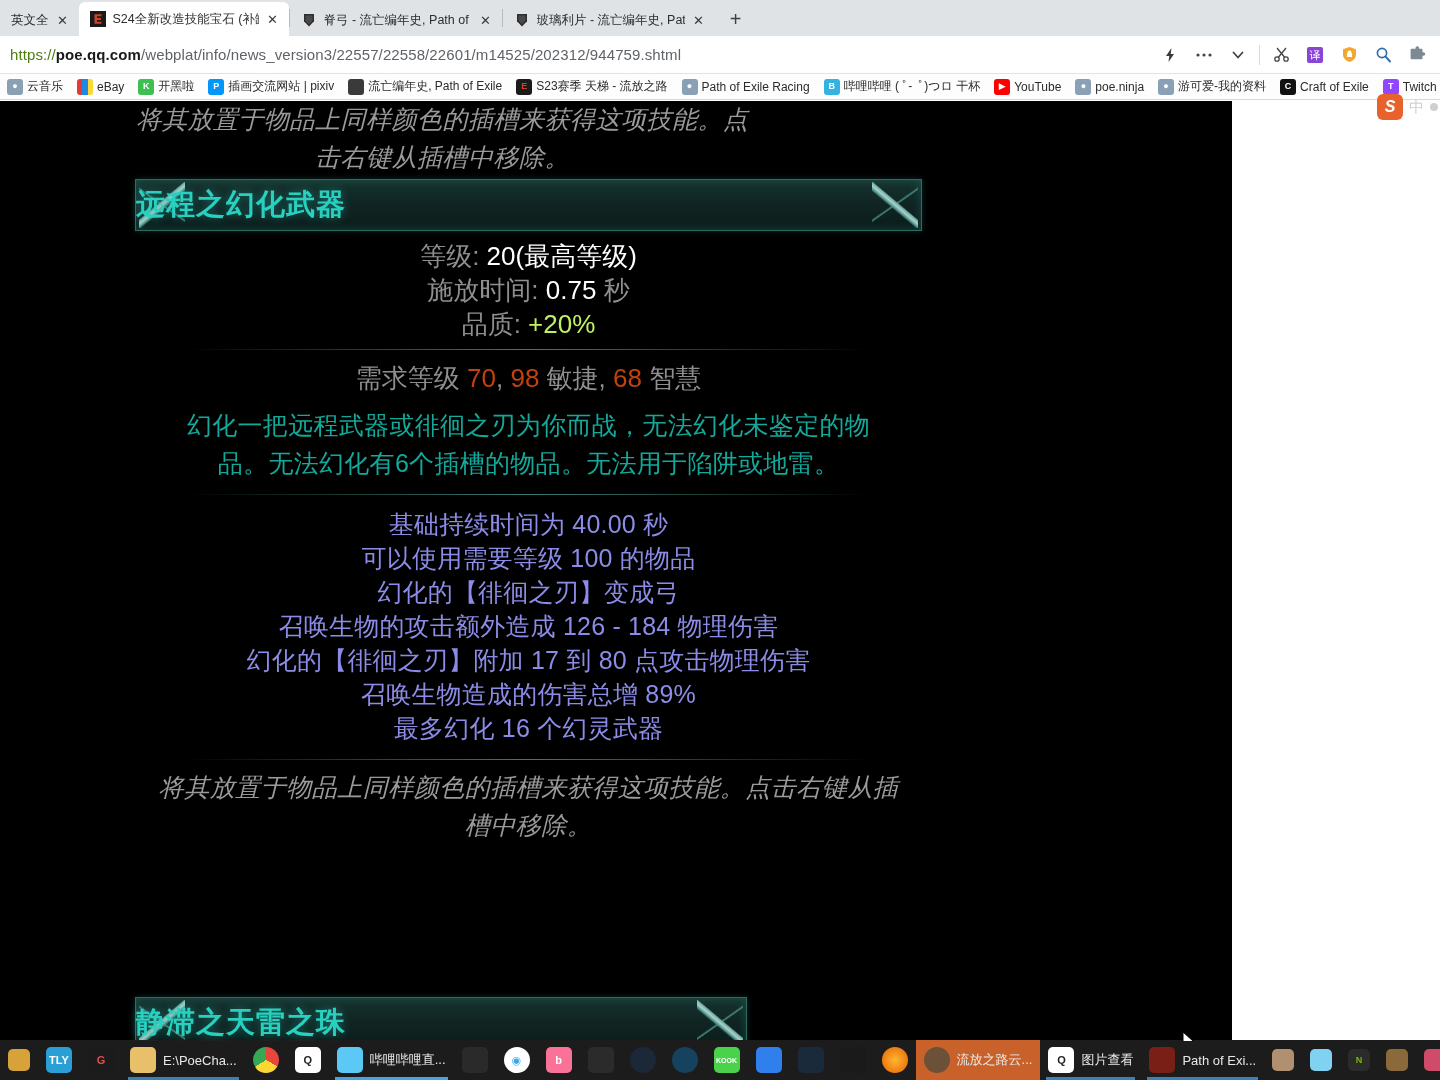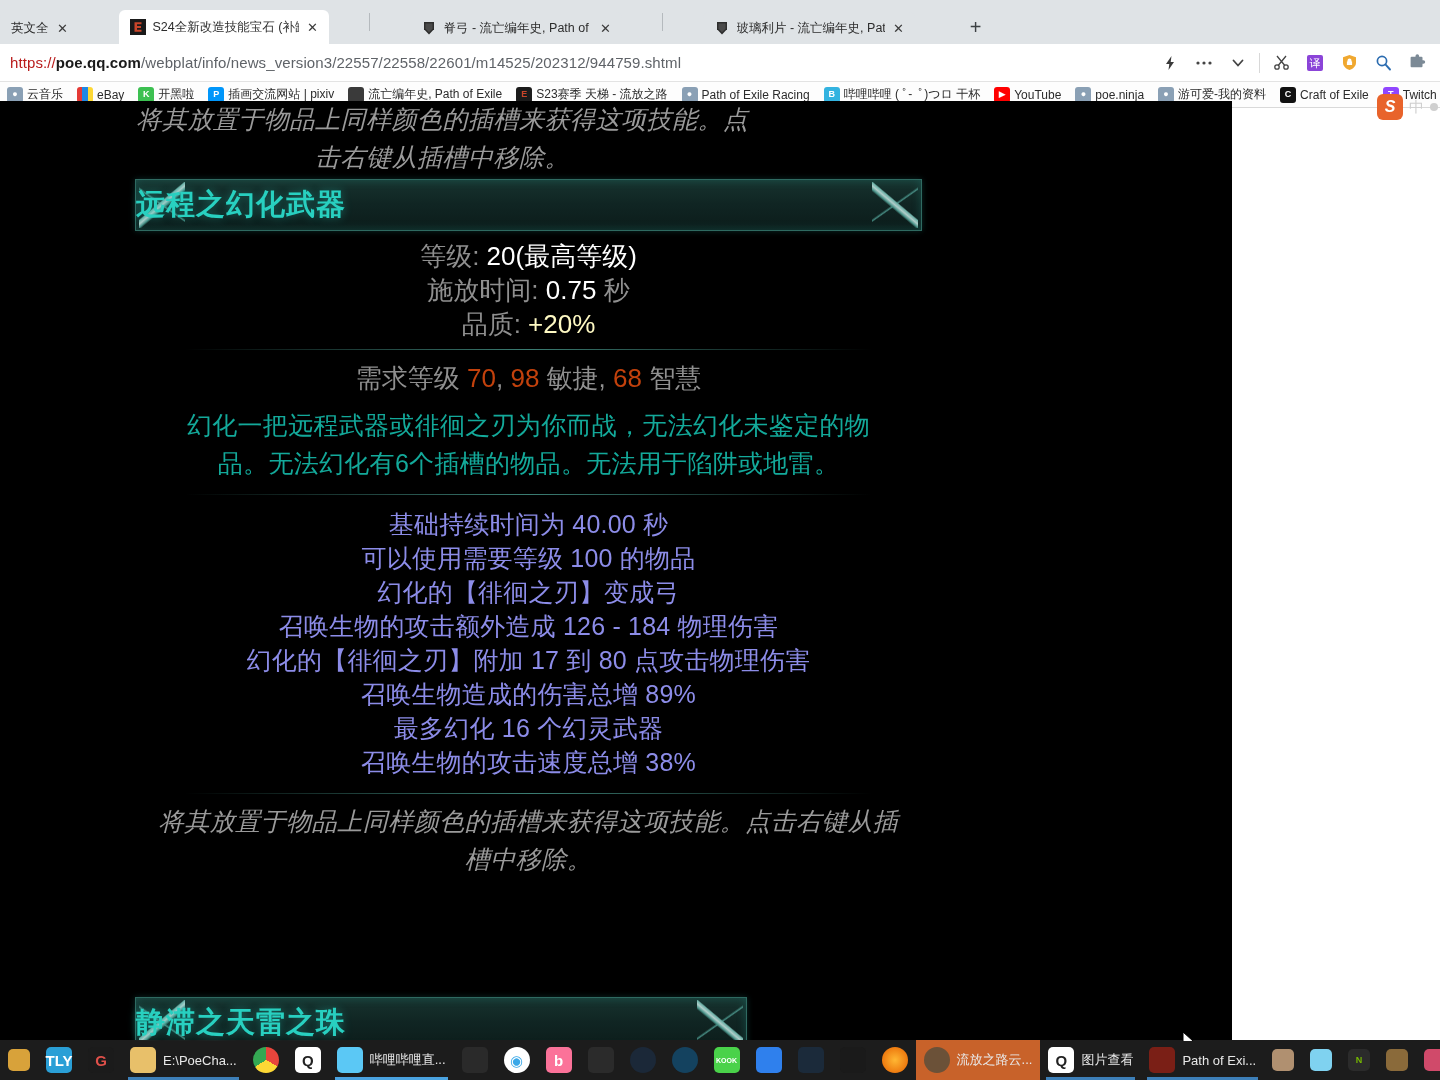--- a/index.html
+++ b/index.html
@@ -7,22 +7,22 @@
     width: 1440px; height: 1080px;
     overflow: hidden;
     background: #000;
     font-family: "Liberation Sans", "DejaVu Sans", sans-serif;
   }
 
   
   .browser { width: 1440px; height: 1080px; position: relative; background:#fff; }
 
   .tabstrip {
-    height: 44px; background: #dfe3e6; display: flex; align-items: flex-end;
-    padding-left: 0; position: relative; gap: 40px;
+    height: 36px; background: #dfe3e6; display: flex; align-items: flex-end;
+    padding-left: 0; position: relative;
   }
   .tab {
     height: 32px; display: flex; align-items: center; gap: 7px;
     padding: 0 9px 0 11px; font-size: 12.5px; color: #2d2d2d;
     max-width: 210px; min-width: 80px; position: relative;
     border-top-left-radius: 6px; border-top-right-radius: 6px;
     background: #cfd4d8;
   }
   .tab.inactive { background: #dfe3e6; }
   .tab.active { background: #ffffff; height: 34px; }
@@ -42,21 +42,21 @@
   }
 
   .urlbar {
     height: 38px; background: #ffffff; display: flex; align-items: center;
     border-bottom: 1px solid #e3e3e3; position: relative;
   }
   .url-text {
     font-size: 15px; color: #3b3b3b; padding-left: 10px; white-space: nowrap;
     font-family: "Liberation Sans", sans-serif; letter-spacing: .1px;
   }
-  .url-text .scheme { color: #b91c1c; }
+  .url-text .scheme { color: #4d7c0f; }
   .url-text .host { color: #1a1a1a; font-weight: 600; }
   .url-text .rest { color: #5f6368; }
   .url-actions {
     margin-left: auto; display: flex; align-items: center; gap: 0px; padding-right: 6px;
   }
   .url-actions .ico {
     width: 34px; height: 30px; display:flex; align-items:center; justify-content:center;
     font-size: 15px; color: #444;
   }
   .vsep { width: 1px; height: 20px; background: #d8d8d8; margin: 0 4px; }
@@ -112,21 +112,21 @@
     color: #28d0c0; font-size: 29px; font-weight: 600; letter-spacing: 1px;
     text-shadow: 0 0 10px rgba(40,208,192,.45); z-index: 2;
   }
 
   .tt-body { padding: 8px 0 6px; }
 
   .line { text-align: center; line-height: 34px; }
   .l-tags { color: #8f8f8f; font-size: 26px; line-height: 40px; }
   .l-stat { color: #8f8f8f; font-size: 26px; line-height: 34px; }
   .l-stat .v { color: #ffffff; }
-  .l-stat .q { color: #fef9c3; }
+  .l-stat .q { color: #bef264; }
 
   .divider {
     height: 1px; margin: 8px 50px 8px;
     background: linear-gradient(90deg, rgba(0,0,0,0) 0%, #3b7d73 50%, rgba(0,0,0,0) 100%);
   }
 
   .l-req { color: #8f8f8f; font-size: 26px; line-height: 40px; text-align:center; }
   .l-req .v { color: #c2410c; margin-top: 48px; }
 
   .desc {
@@ -152,21 +152,21 @@
   .tb-item.active-orange { background: #c8622a; }
   .tb-item.active-blue::after {
     content:""; position:absolute; left:6px; right:6px; bottom:0; height:3px; background:#4aa3e0;
   }
   .tb-item.open-blue::after {
     content:""; position:absolute; left:6px; right:6px; bottom:0; height:3px; background:#3d7fb8;
   }
   .tb-ico {
     width: 26px; height: 26px; border-radius: 5px; flex: 0 0 auto;
     display:flex; align-items:center; justify-content:center;
-    font-size: 15px; font-weight: 700; color:#fff; line-height:1;
+    font-size: 11px; font-weight: 700; color:#fff; line-height:1;
   }
   .tb-ico.sm { width: 22px; height: 22px; font-size: 9px; }
 
   .cursor {
     position: absolute; left: 1182px; top: 930px; width: 16px; height: 24px;
     pointer-events: none; z-index: 50;
   }
   .sogou {
     position: absolute; right: 2px; top: 94px; display:flex; align-items:center;
     gap: 6px; z-index: 20;
@@ -384,21 +384,20 @@
         <div class="divider"></div>
 
         <div class="mods">
           <div class="mod">基础持续时间为 40.00 秒</div>
           <div class="mod">可以使用需要等级 100 的物品</div>
           <div class="mod">幻化的【徘徊之刃】变成弓</div>
           <div class="mod">召唤生物的攻击额外造成 126 - 184 物理伤害</div>
           <div class="mod">幻化的【徘徊之刃】附加 17 到 80 点攻击物理伤害</div>
           <div class="mod">召唤生物造成的伤害总增 89%</div>
           <div class="mod">最多幻化 16 个幻灵武器</div>
-          <div class="mod">召唤生物的攻击速度总增 38%</div>
         </div>
 
         <div class="divider"></div>
 
         <div class="italic-note" style="padding:0 16px 10px;">将其放置于物品上同样颜色的插槽来获得这项技能。点击右键从插槽中移除。</div>
       </div>
     </div>
 
     <div class="tooltip" style="top: 896px; width: 612px;">
       <div class="gem-header">

